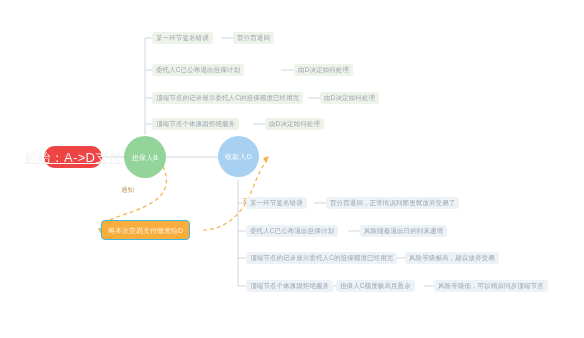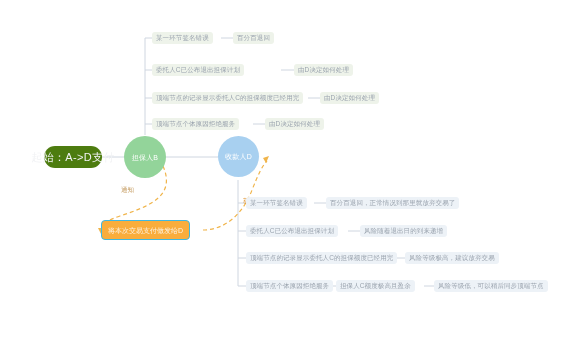--- a/index.html
+++ b/index.html
@@ -31,28 +31,29 @@
 
   .node {
     position: absolute;
     box-sizing: border-box;
     white-space: nowrap;
     line-height: 1;
   }
 
   
   .root-pill {
-    background: #4d7c0f;
+    background: #ef4444;
     color: #f2f3f5;
     border-radius: 999px;
-    font-size: 11px;
+    font-size: 13px;
     letter-spacing: .3px;
     display: flex;
     align-items: center;
     justify-content: center;
+    text-decoration: underline;
   }
 
   
   .circle-node {
     border-radius: 50%;
     display: flex;
     align-items: center;
     justify-content: center;
     color: #ffffff;
     font-size: 7px;

